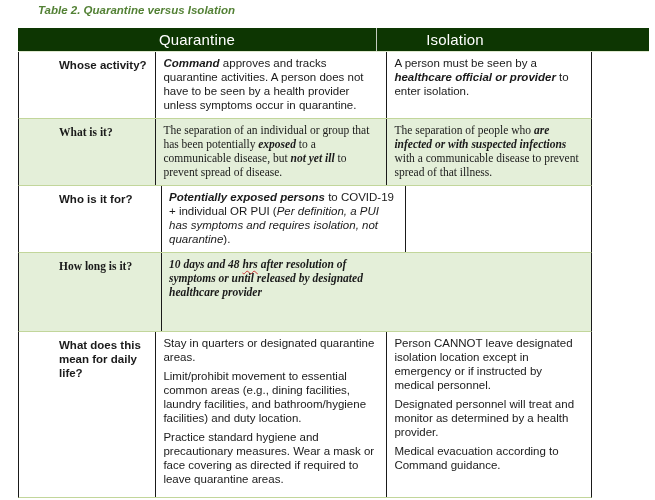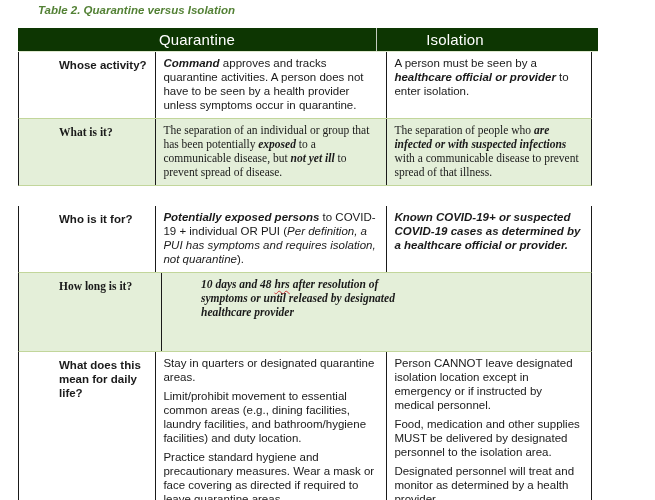--- a/index.html
+++ b/index.html
@@ -9,21 +9,21 @@
   .doc-title {
     position: absolute; left: 38px; top: 4px;
     font-size: 11.5px; font-style: italic; font-weight: bold;
     color: var(--title_green, #538135);
   }
 
   .table-wrap { position: absolute; left: 18px; top: 28px; width: 596px; }
 
   
   .thead {
-    display: flex; width: 580px; height: 24px;
+    display: flex; width: 631px; height: 24px;
     background: var(--header_bg, #0d3602);
     color: var(--header_text, #ffffff);
     border-bottom: 1px solid #dfe8cf;
   }
   .th { display: flex; align-items: center; justify-content: center; font-size: 15px; letter-spacing: 0.2px; }
   .th-q { width: 359px; border-right: 1px solid rgba(255,255,255,0.75); }
   .th-i { width: 156px; }
   .th-sp { flex: 1; }
 
   .tbody { width: 574px; }
@@ -85,43 +85,39 @@
       </div>
       <div class="tr shaded" style="min-height: 60px;">
         <div class="td td-label">What is it?</div>
         <div class="td td-q">
           <p><span>The separation of an individual or group that has been potentially </span><span class="seg-bi">exposed</span><span> to a communicable disease, but </span><span class="seg-bi">not yet ill</span><span> to prevent spread of disease.</span></p>
         </div>
         <div class="td td-i">
           <p><span>The separation of people who </span><span class="seg-bi">are infected or with suspected infections</span><span> with a communicable disease to prevent spread of that illness.</span></p>
         </div>
       </div>
-      <div class="tr" style="min-height: 63px; margin-top: 20px;">
+      <div class="tr" style="min-height: 63px;">
         <div class="td td-label">Who is it for?</div>
         <div class="td td-q">
           <p><span class="seg-bi">Potentially exposed persons</span><span> to COVID-19 + individual OR PUI (</span><span class="seg-i">Per definition, a PUI has symptoms and requires isolation, not quarantine</span><span>).</span></p>
         </div>
-        <div class="td td-i">
-          <p><span class="seg-bi">Known COVID-19+ or suspected COVID-19 cases as determined by a healthcare official or provider.</span></p>
-        </div>
       </div>
-      <div class="tr shaded" style="min-height: 79px; gap: 32px;">
+      <div class="tr shaded" style="min-height: 79px;">
         <div class="td td-label">How long is it?</div>
         <div class="td td-i">
           <p><span class="seg-bi">10 days and 48 </span><span class="seg-bi seg-sp">hrs</span><span class="seg-bi"> after resolution of symptoms or until released by designated healthcare provider</span></p>
         </div>
       </div>
       <div class="tr" style="min-height: 166px;">
         <div class="td td-label">What does this mean for daily life?</div>
         <div class="td td-q">
           <p><span>Stay in quarters or designated quarantine areas.</span></p>
           <p><span>Limit/prohibit movement to essential common areas (e.g., dining facilities, laundry facilities, and bathroom/hygiene facilities) and duty location.</span></p>
           <p><span>Practice standard hygiene and precautionary measures. Wear a mask or face covering as directed if required to leave quarantine areas.</span></p>
         </div>
         <div class="td td-i">
           <p><span>Person CANNOT leave designated isolation location except in emergency or if instructed by medical personnel.</span></p>
-          <p><span>Food, medication and other supplies MUST be delivered by designated personnel to the isolation area.</span></p>
           <p><span>Designated personnel will treat and monitor as determined by a health provider.</span></p>
           <p><span>Medical evacuation according to Command guidance.</span></p>
         </div>
       </div>
     </div>
 </div>
 
 </body></html>

